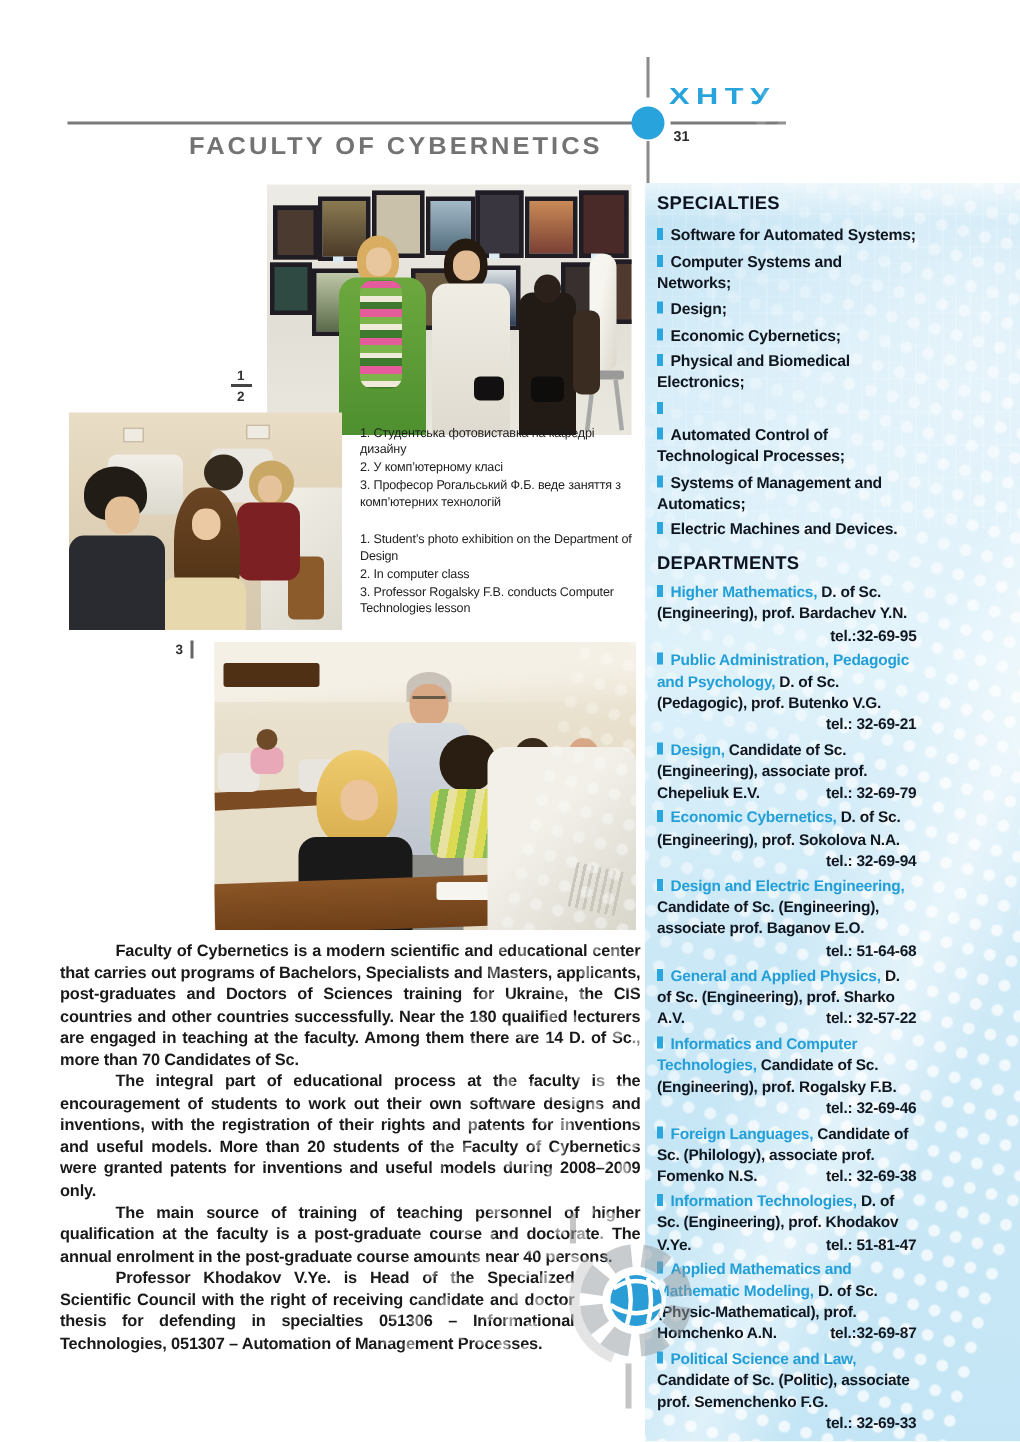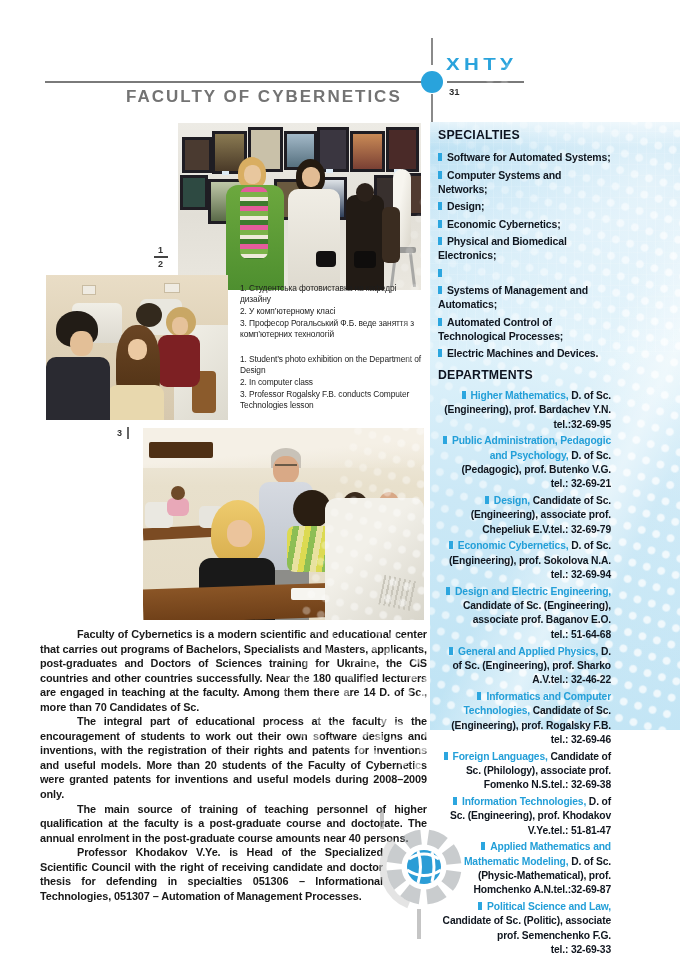--- a/index.html
+++ b/index.html
@@ -42,21 +42,21 @@
   .cap-en{margin-top:14px;}
   .cap-line{margin-bottom:1px;}
 
   
   .body-text{left:40px;top:627px;width:387px;color:#191919;}
   .bpara{margin:0;font-size:10.9px;font-weight:bold;line-height:14.55px;text-align:justify;
          text-indent:37px;letter-spacing:-.1px;}
   .para-gear{padding-right:44px;}
 
   
-  .sidebar{left:430px;top:122px;width:250px;height:608px;
+  .sidebar{left:430px;top:122px;width:250px;height:839px;
     background:
       radial-gradient(circle at 88% 10%, rgba(255,255,255,.55), transparent 42%),
       linear-gradient(115deg, rgba(255,255,255,0) 52%, rgba(255,255,255,.5) 66%, rgba(255,255,255,.08) 76%),
       linear-gradient(180deg,#B2DCF1 0%,#CEE9F7 16%,#DDF1FA 38%,#CBE8F6 62%,#BEE3F4 100%);}
   .sidebar::before{content:"";position:absolute;inset:-70px;
       background-image:radial-gradient(circle 3.2px at 7px 8px, rgba(255,255,255,.9) 0 3.2px, transparent 4.6px);
       background-size:15px 17px;transform:rotate(16deg);opacity:.85;
       -webkit-mask-image:linear-gradient(100deg, rgba(0,0,0,.12), rgba(0,0,0,.95) 62%);
       mask-image:linear-gradient(100deg, rgba(0,0,0,.12), rgba(0,0,0,.95) 62%);}
   .sidebar::after{content:"";position:absolute;left:0;top:0;right:0;height:230px;
@@ -65,21 +65,21 @@
         repeating-linear-gradient(0deg, rgba(255,255,255,.18) 0 1px, transparent 1px 11px);
       opacity:.55;}
   .side-band{left:0;top:0;width:250px;height:26px;
       background:linear-gradient(180deg, rgba(255,255,255,.65), rgba(255,255,255,0));z-index:2;}
   .side-content{position:relative;z-index:3;width:173px;margin-left:8px;padding-top:6px;color:#10161F;}
   .side-heading{margin:0;font-size:12.3px;font-weight:bold;color:#0D1320;letter-spacing:.2px;}
   .h-spec{margin-bottom:8px;}
   .h-dept{margin-top:8px;margin-bottom:7px;}
   .sq{display:inline-block;width:4px;height:8px;background:#2CA6DF;margin-right:5px;}
   .spec-item{font-size:10.5px;font-weight:bold;line-height:14px;margin-bottom:3.5px;letter-spacing:-.15px;}
-  .dept-item{font-size:10.3px;font-weight:bold;line-height:14.3px;margin-bottom:2.5px;letter-spacing:-.15px;text-align:right;}
+  .dept-item{font-size:10.3px;font-weight:bold;line-height:14.3px;margin-bottom:2.5px;letter-spacing:-.15px;text-align:left;}
   .dept-item::after{content:"";display:block;clear:both;}
   .dept-name{color:#239FD8;}
   .dept-tel{float:right;}
 
   
   .gear{left:364px;top:807px;width:120px;height:120px;z-index:4;}
   .mark{background:rgba(150,150,150,.55);z-index:4;}
   .mark-a{left:380px;top:809px;width:3.5px;height:20px;}
   .mark-b{left:417px;top:909px;width:3.5px;height:30px;}
 </style>
@@ -236,39 +236,39 @@
   <div class="spec-item"><span class="sq"></span><span class="spec-label">Computer Systems and Networks;</span></div>
 
   <div class="spec-item"><span class="sq"></span><span class="spec-label">Design;</span></div>
 
   <div class="spec-item"><span class="sq"></span><span class="spec-label">Economic Cybernetics;</span></div>
 
   <div class="spec-item"><span class="sq"></span><span class="spec-label">Physical and Biomedical Electronics;</span></div>
 
   <div class="spec-item"><span class="sq"></span></div>
 
+  <div class="spec-item"><span class="sq"></span><span class="spec-label">Automated Control of Technological Processes;</span></div>
+
   <div class="spec-item"><span class="sq"></span><span class="spec-label">Systems of Management and Automatics;</span></div>
-
-  <div class="spec-item"><span class="sq"></span><span class="spec-label">Automated Control of Technological Processes;</span></div>
 
   <div class="spec-item"><span class="sq"></span><span class="spec-label">Electric Machines and Devices.</span></div>
 </div>
       <h2 class="side-heading h-dept">DEPARTMENTS</h2>
       <div class="dept-list">
   <div class="dept-item"><span class="sq"></span><span class="dept-name">Higher Mathematics,</span> <span class="dept-detail">D. of Sc. (Engineering), prof. Bardachev Y.N.</span><span class="dept-tel">tel.:32-69-95</span></div>
 
   <div class="dept-item"><span class="sq"></span><span class="dept-name">Public Administration, Pedagogic and Psychology,</span> <span class="dept-detail">D. of Sc. (Pedagogic), prof. Butenko V.G.</span><span class="dept-tel">tel.: 32-69-21</span></div>
 
   <div class="dept-item"><span class="sq"></span><span class="dept-name">Design,</span> <span class="dept-detail">Candidate of Sc. (Engineering), associate prof. Chepeliuk E.V.</span><span class="dept-tel">tel.: 32-69-79</span></div>
 
   <div class="dept-item"><span class="sq"></span><span class="dept-name">Economic Cybernetics,</span> <span class="dept-detail">D. of Sc. (Engineering), prof. Sokolova N.A.</span><span class="dept-tel">tel.: 32-69-94</span></div>
 
   <div class="dept-item"><span class="sq"></span><span class="dept-name">Design and Electric Engineering,</span> <span class="dept-detail">Candidate of Sc. (Engineering), associate prof. Baganov E.O.</span><span class="dept-tel">tel.: 51-64-68</span></div>
 
-  <div class="dept-item"><span class="sq"></span><span class="dept-name">General and Applied Physics,</span> <span class="dept-detail">D. of Sc. (Engineering), prof. Sharko A.V.</span><span class="dept-tel">tel.: 32-46-22</span></div>
+  <div class="dept-item"><span class="sq"></span><span class="dept-name">General and Applied Physics,</span> <span class="dept-detail">D. of Sc. (Engineering), prof. Sharko A.V.</span><span class="dept-tel">tel.: 32-57-22</span></div>
 
   <div class="dept-item"><span class="sq"></span><span class="dept-name">Informatics and Computer Technologies,</span> <span class="dept-detail">Candidate of Sc. (Engineering), prof. Rogalsky F.B.</span><span class="dept-tel">tel.: 32-69-46</span></div>
 
   <div class="dept-item"><span class="sq"></span><span class="dept-name">Foreign Languages,</span> <span class="dept-detail">Candidate of Sc. (Philology), associate prof. Fomenko N.S.</span><span class="dept-tel">tel.: 32-69-38</span></div>
 
   <div class="dept-item"><span class="sq"></span><span class="dept-name">Information Technologies,</span> <span class="dept-detail">D. of Sc. (Engineering), prof. Khodakov V.Ye.</span><span class="dept-tel">tel.: 51-81-47</span></div>
 
   <div class="dept-item"><span class="sq"></span><span class="dept-name">Applied Mathematics and Mathematic Modeling,</span> <span class="dept-detail">D. of Sc. (Physic-Mathematical), prof. Homchenko A.N.</span><span class="dept-tel">tel.:32-69-87</span></div>
 
   <div class="dept-item"><span class="sq"></span><span class="dept-name">Political Science and Law,</span> <span class="dept-detail">Candidate of Sc. (Politic), associate prof. Semenchenko F.G.</span><span class="dept-tel">tel.: 32-69-33</span></div>

